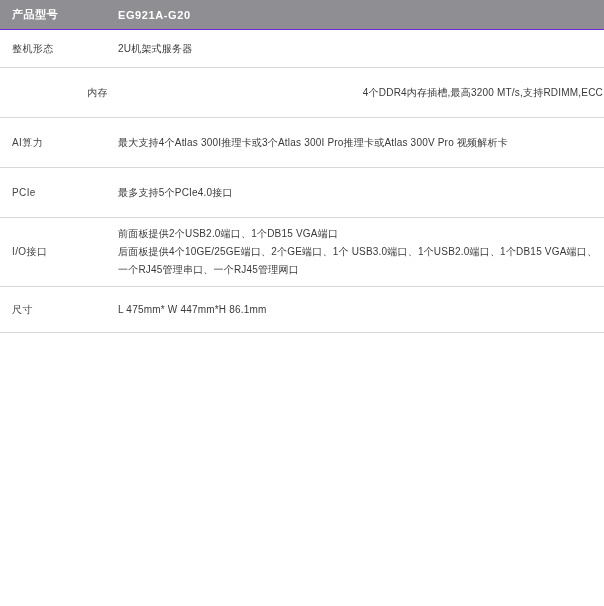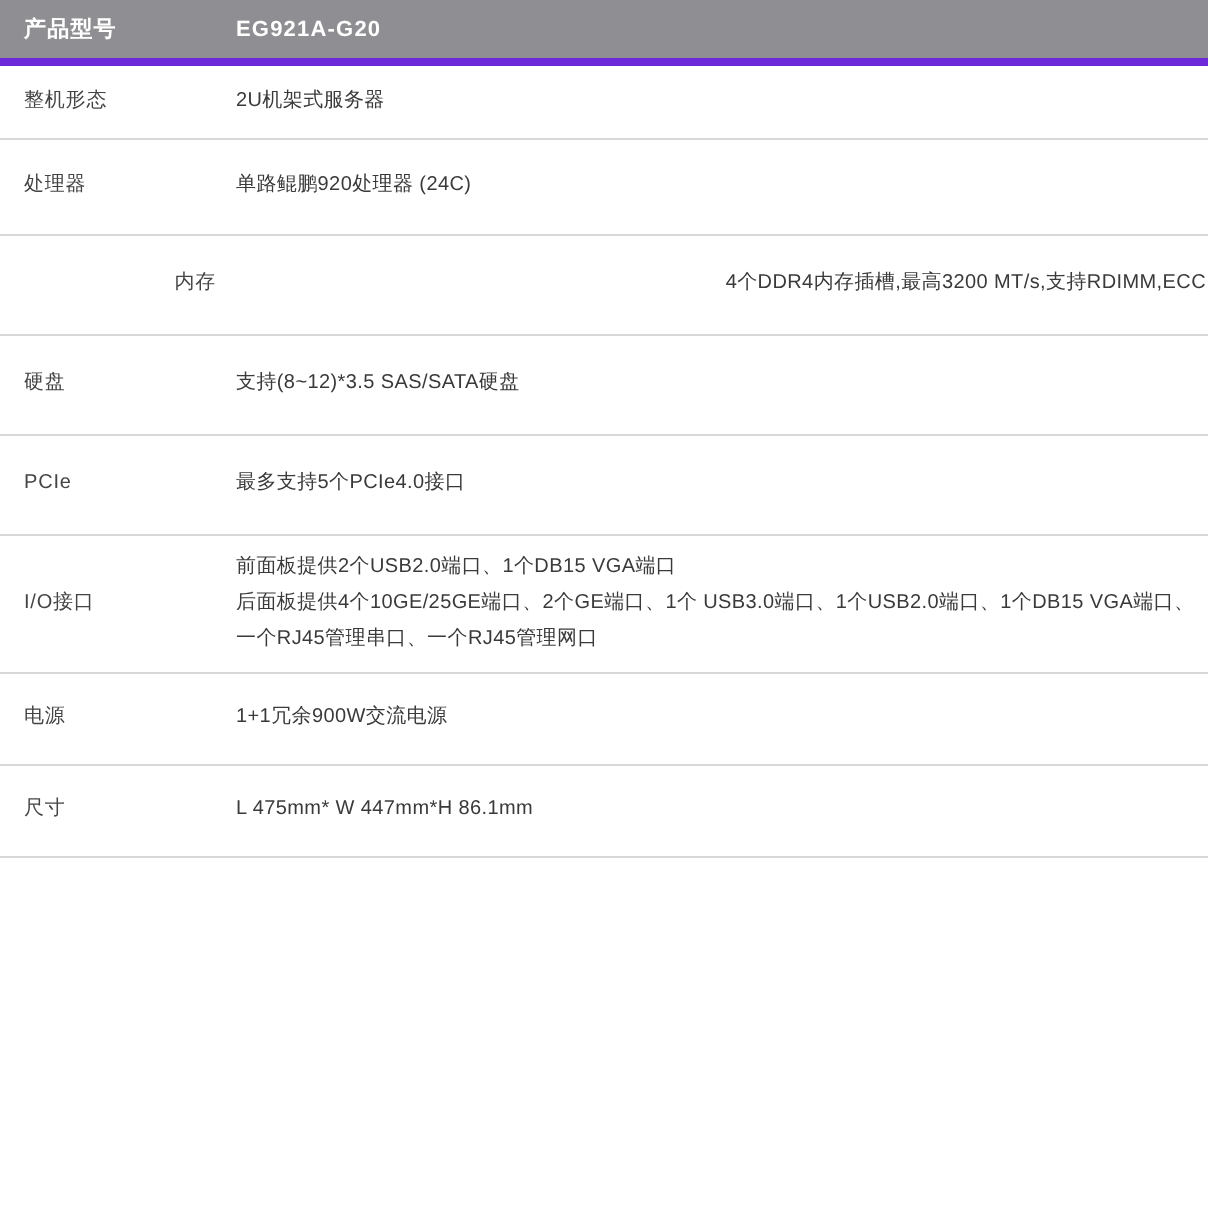--- a/index.html
+++ b/index.html
@@ -37,21 +37,21 @@
   tr.spec-row > td.value {
     padding: 8px 1px 8px 10px;
     color: #3a3a3a;
     letter-spacing: 0.2px;
   }
 
   
   tr.header-row > td {
     background: #8f8f93;
     color: #ffffff;
-    border-bottom: 4px solid #6d28d9;
+    border-bottom: 1px solid #6d28d9;
     font-size: 11px;
     font-weight: bold;
     letter-spacing: 0.6px;
     vertical-align: middle;
   }
   tr.header-row > td.label {
     padding: 7px 0 7px 12px;
   }
   tr.header-row > td.value {
     padding: 7px 12px 7px 10px;
@@ -80,41 +80,33 @@
       <td class="value">EG921A-G20</td>
     </tr>
   <tr class="spec-row" style="height: 38px; margin-left: 12px;">
         <td class="label">整机形态</td>
         <td class="value">
           <div class="value-lines">
             <div>2U机架式服务器</div>
           </div>
         </td>
       </tr>
-      <tr class="spec-row" style="height: 48px;">
-        <td class="label">处理器</td>
-        <td class="value">
-          <div class="value-lines">
-            <div>单路鲲鹏920处理器 (24C)</div>
-          </div>
-        </td>
-      </tr>
       <tr class="spec-row" style="height: 50px; text-align: right;">
         <td class="label">内存</td>
         <td class="value">
           <div class="value-lines">
             <div>4个DDR4内存插槽,最高3200 MT/s,支持RDIMM,ECC</div>
           </div>
         </td>
       </tr>
       <tr class="spec-row" style="height: 50px;">
-        <td class="label">硬盘</td>
+        <td class="label">AI算力</td>
         <td class="value">
           <div class="value-lines">
-            <div>支持(8~12)*3.5 SAS/SATA硬盘</div>
+            <div>最大支持4个Atlas 300I推理卡或3个Atlas 300I Pro推理卡或Atlas 300V Pro 视频解析卡</div>
           </div>
         </td>
       </tr>
       <tr class="spec-row" style="height: 50px;">
         <td class="label">PCIe</td>
         <td class="value">
           <div class="value-lines">
             <div>最多支持5个PCIe4.0接口</div>
           </div>
         </td>
@@ -123,28 +115,20 @@
         <td class="label">I/O接口</td>
         <td class="value">
           <div class="value-lines">
             <div>前面板提供2个USB2.0端口、1个DB15 VGA端口</div>
             <div>后面板提供4个10GE/25GE端口、2个GE端口、1个 USB3.0端口、1个USB2.0端口、1个DB15 VGA端口、</div>
             <div>一个RJ45管理串口、一个RJ45管理网口</div>
           </div>
         </td>
       </tr>
       <tr class="spec-row" style="height: 46px;">
-        <td class="label">电源</td>
-        <td class="value">
-          <div class="value-lines">
-            <div>1+1冗余900W交流电源</div>
-          </div>
-        </td>
-      </tr>
-      <tr class="spec-row" style="height: 46px;">
         <td class="label">尺寸</td>
         <td class="value">
           <div class="value-lines">
             <div>L 475mm* W 447mm*H 86.1mm</div>
           </div>
         </td>
       </tr>
     </tbody>
 </table>
 

